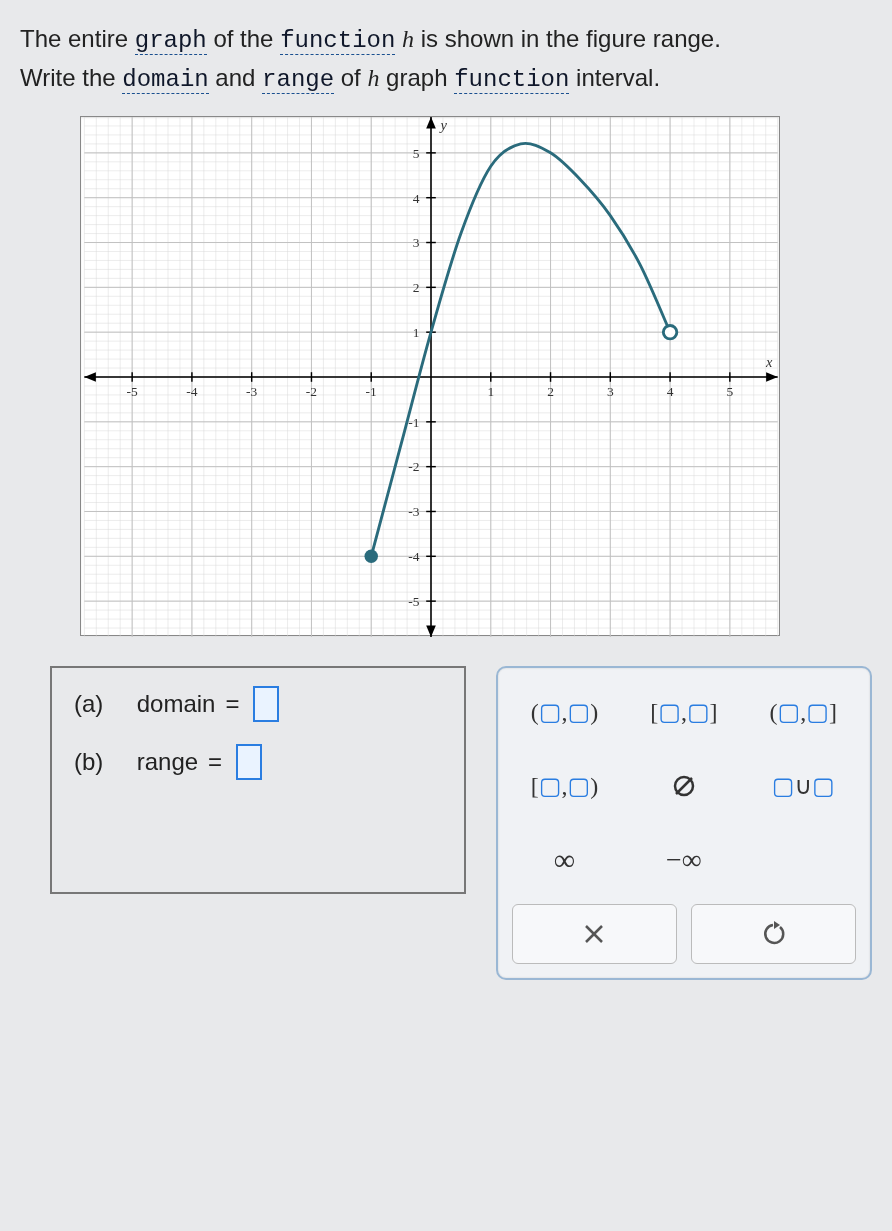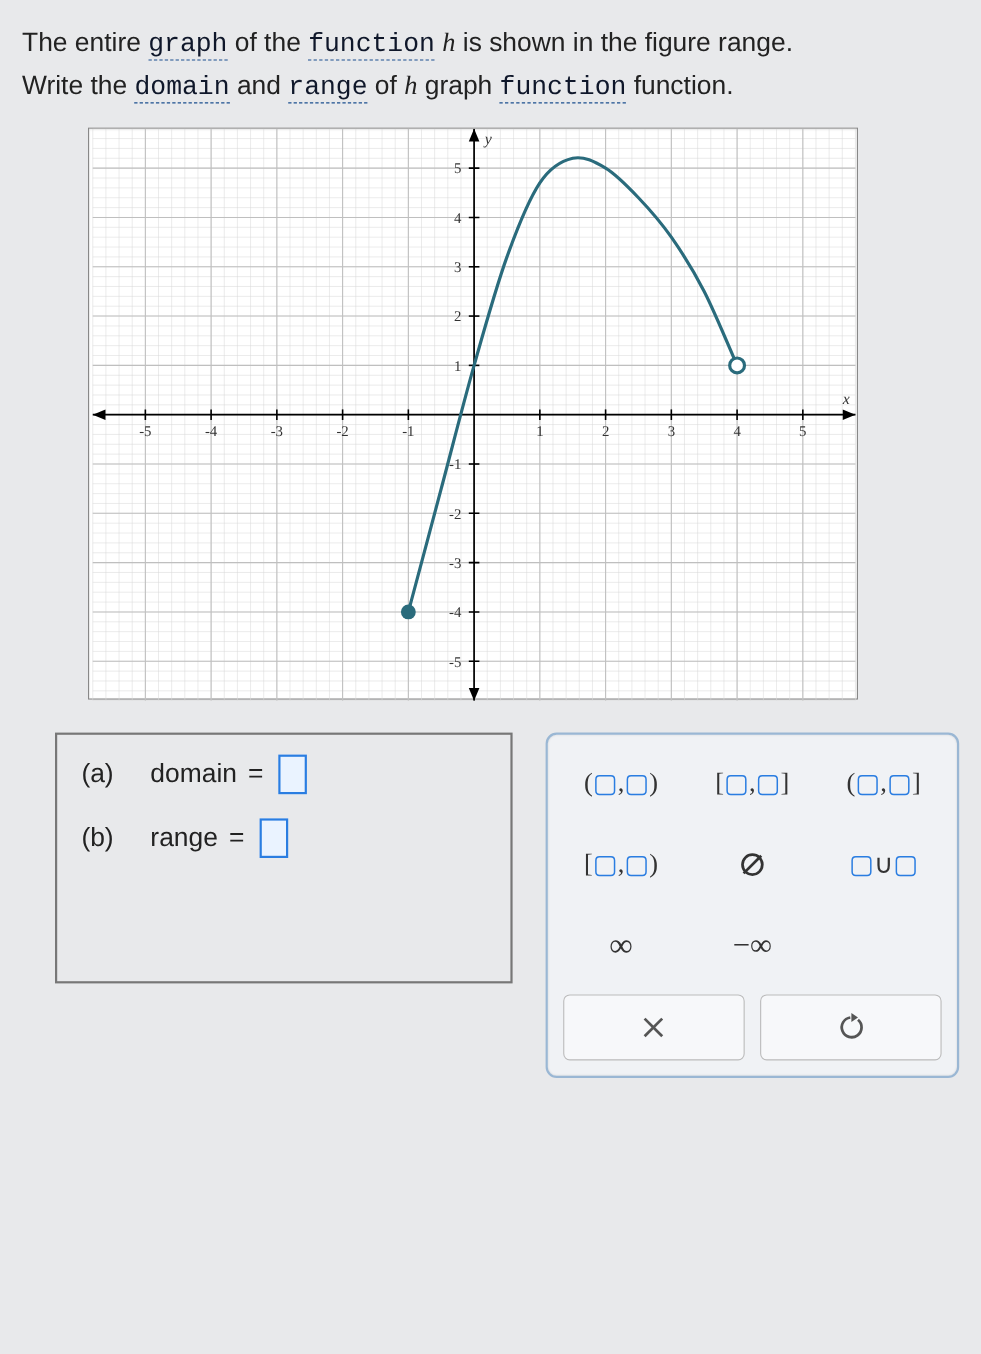--- a/index.html
+++ b/index.html
@@ -83,21 +83,21 @@
     cursor: pointer;
     color: #555;
   }
 </style>
 </head>
 <body>
 
 <div class="container">
   <div class="prompt">
     <span>The entire </span><span class="link">graph</span><span> of the </span><span class="link">function</span><span> </span><span class="italic">h</span><span> is shown in the figure range.</span><br>
-    <span>Write the </span><span class="link">domain</span><span> and </span><span class="link">range</span><span> of </span><span class="italic">h</span><span> graph </span><span class="link">function</span><span> function.</span>
+    <span>Write the </span><span class="link">domain</span><span> and </span><span class="link">range</span><span> of </span><span class="italic">h</span><span> graph </span><span class="link">function</span><span> interval.</span>
   </div>
 
   <div class="graph-area">
     <svg id="graph-svg" width="700" height="520" viewBox="0 0 720 540">
         <line x1="0" y1="0" x2="0" y2="540" stroke="#d8d8d8" stroke-width="0.5"></line>
         <line x1="12.413793103448288" y1="0" x2="12.413793103448288" y2="540" stroke="#d8d8d8" stroke-width="0.5"></line>
         <line x1="24.82758620689652" y1="0" x2="24.82758620689652" y2="540" stroke="#d8d8d8" stroke-width="0.5"></line>
         <line x1="37.241379310344804" y1="0" x2="37.241379310344804" y2="540" stroke="#d8d8d8" stroke-width="0.5"></line>
         <line x1="49.655172413793096" y1="0" x2="49.655172413793096" y2="540" stroke="#d8d8d8" stroke-width="0.5"></line>
         <line x1="62.06896551724138" y1="0" x2="62.06896551724138" y2="540" stroke="#d8d8d8" stroke-width="0.5"></line>

